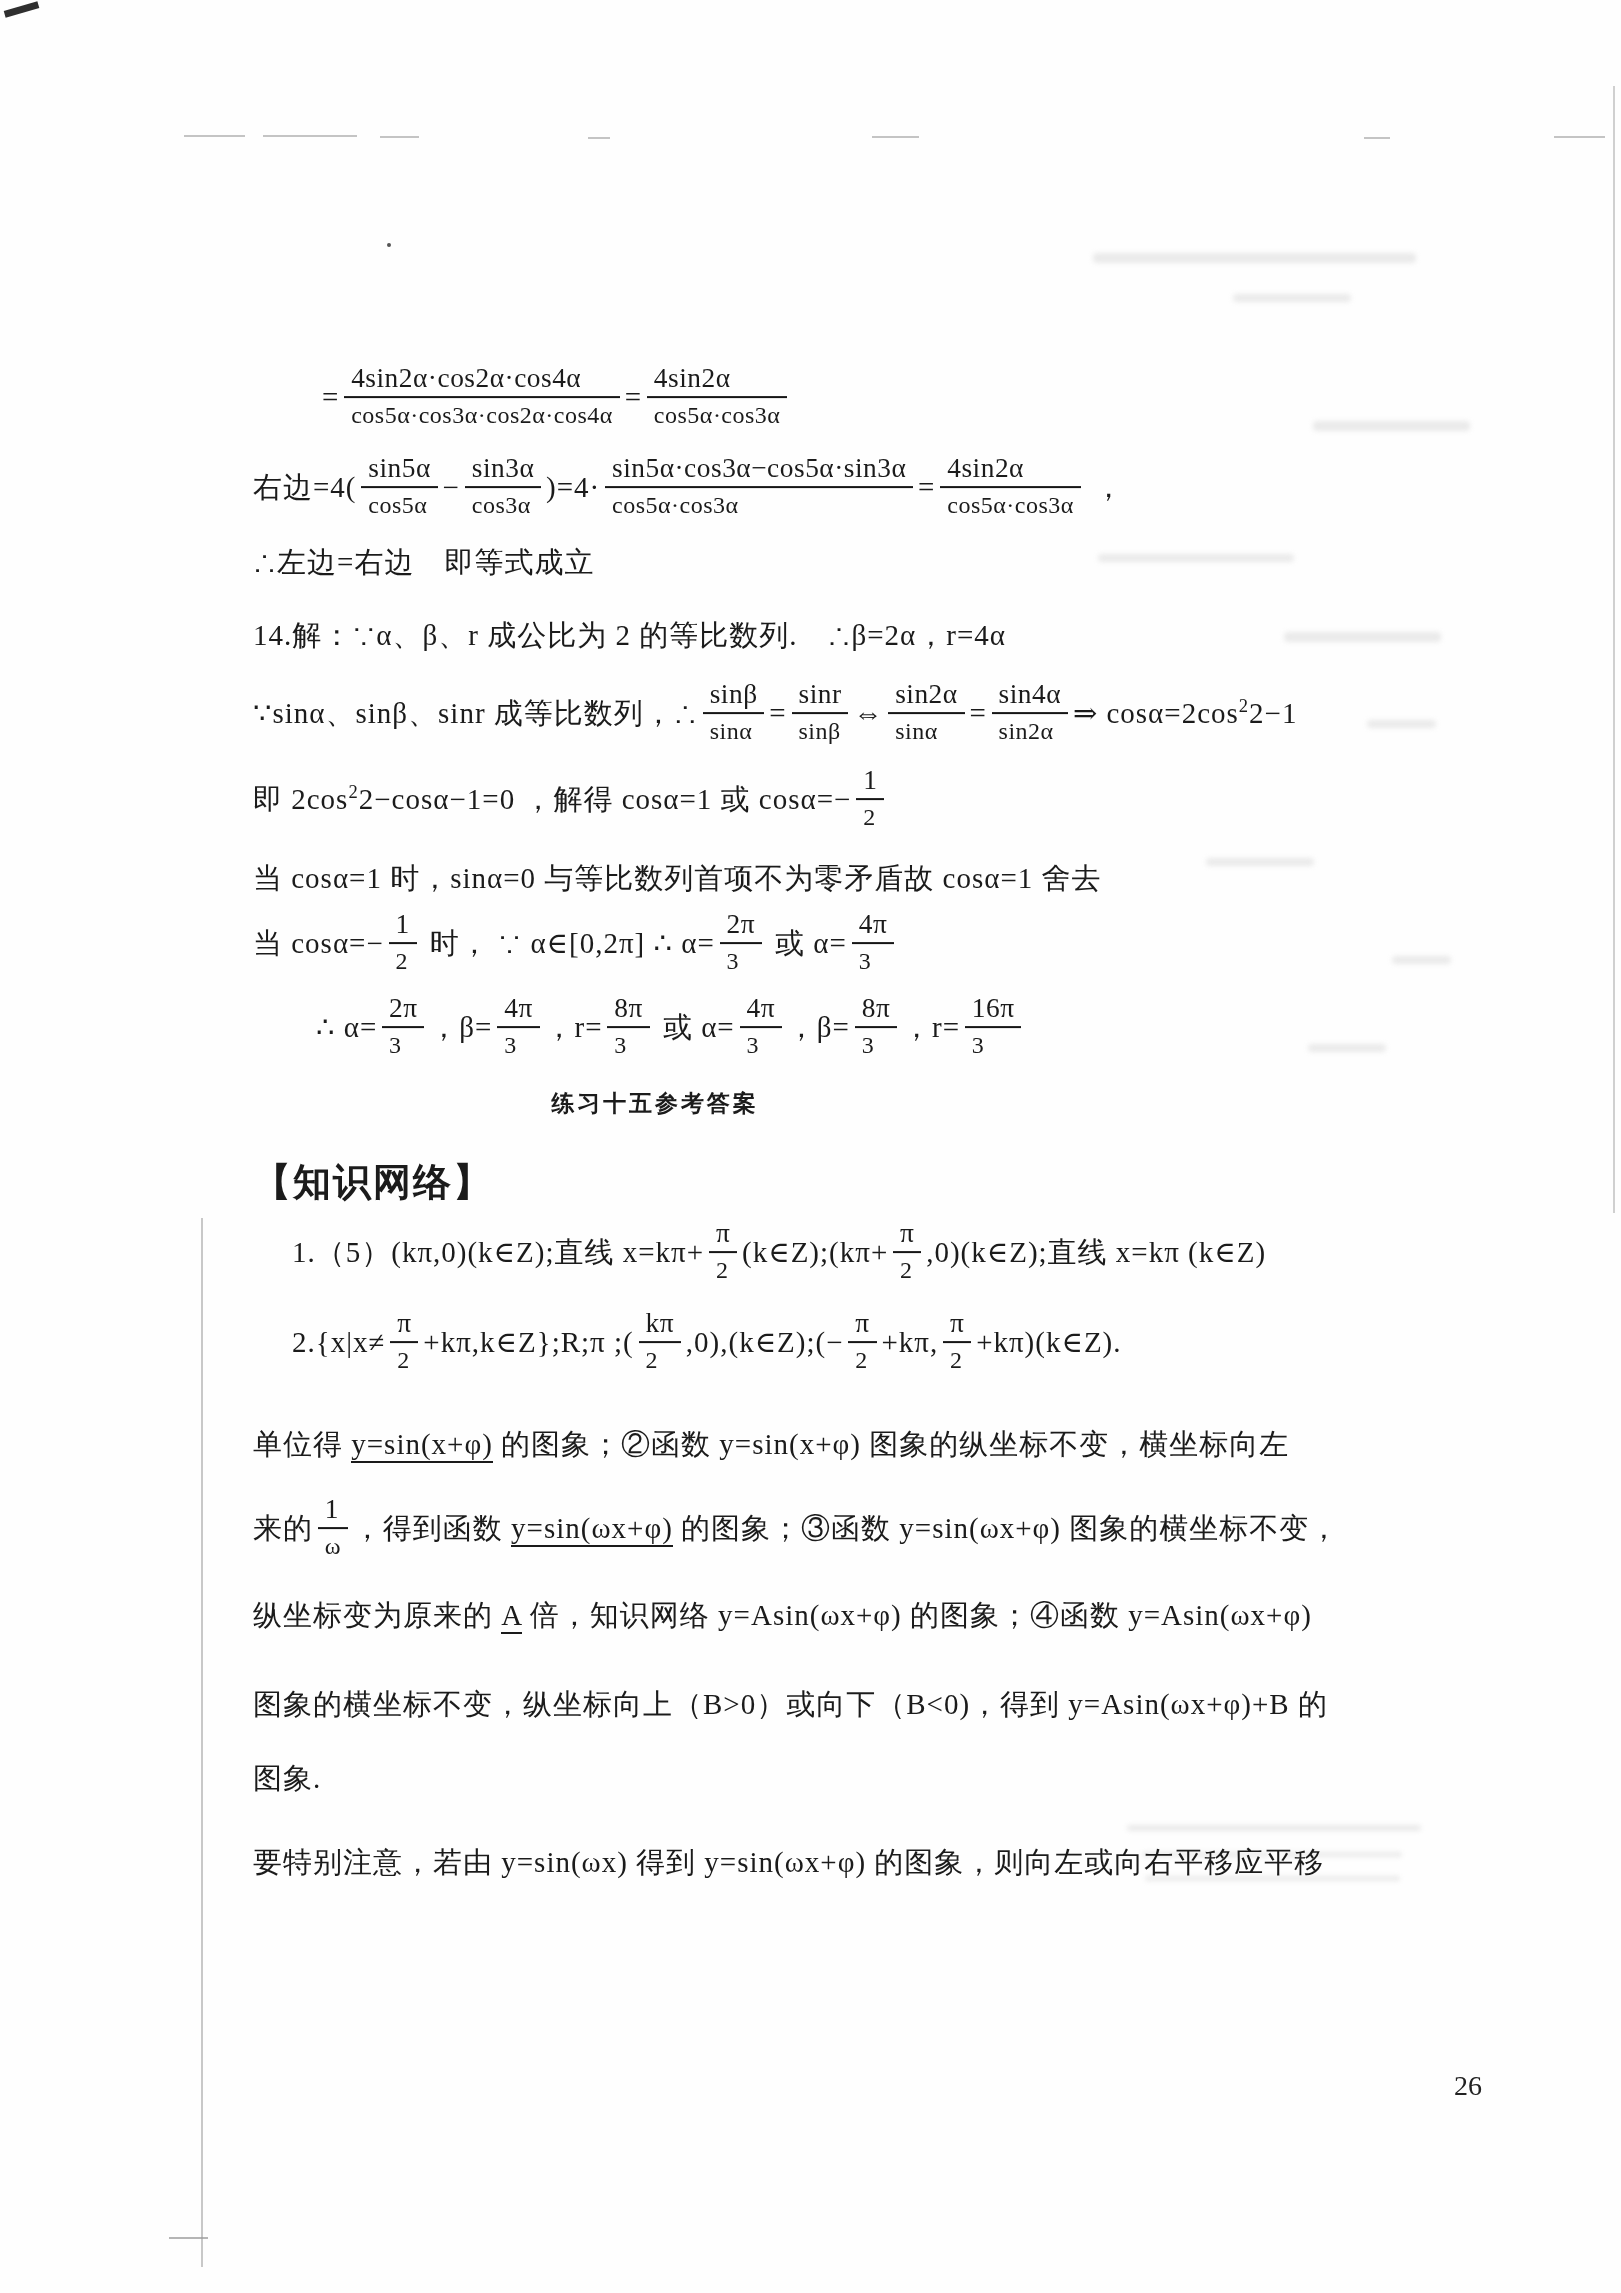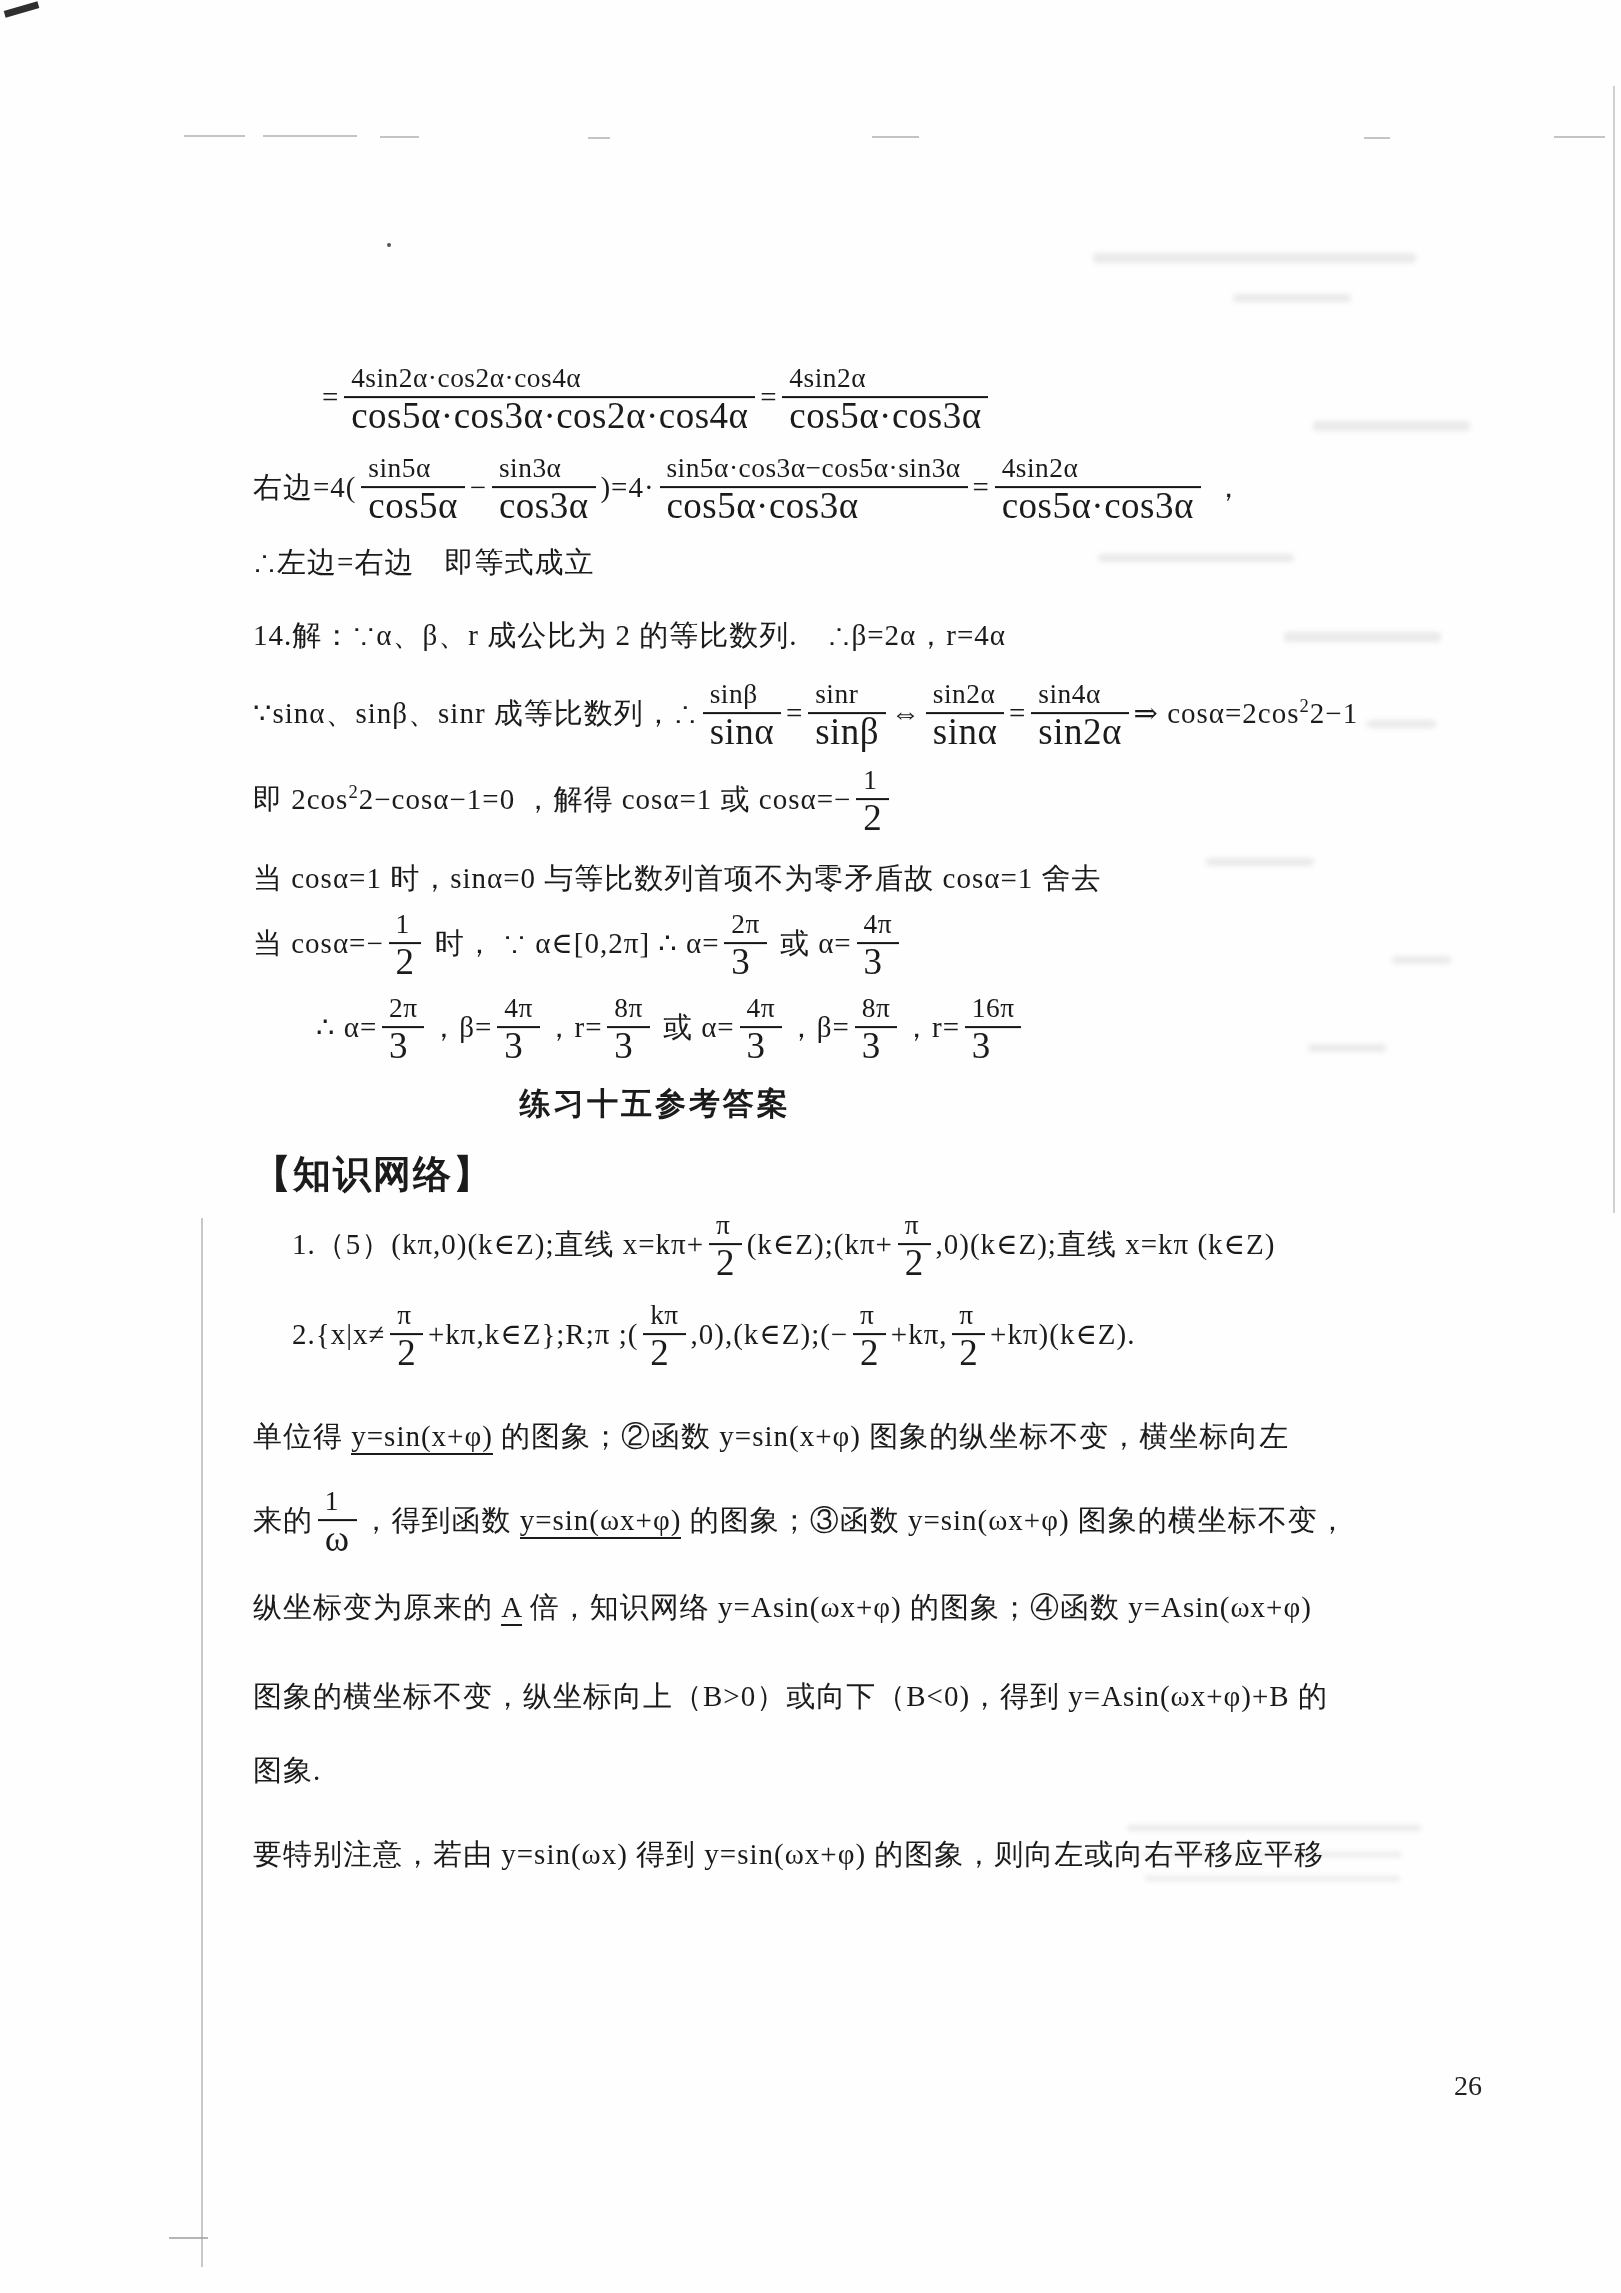--- a/index.html
+++ b/index.html
@@ -12,35 +12,35 @@
 
   
   .content{position:absolute;left:253px;top:365px;width:1129px;}
   .line{
     font-size:29px;color:#1b1b1b;line-height:45px;letter-spacing:1px;
     margin-bottom:23.5px;white-space:normal;
   }
   
   .frac{display:inline-block;vertical-align:middle;text-align:left;margin:0 4.9px;transform:translateY(-2.9px);}
   .fn{display:block;padding:0 6.9px 1px;border-bottom:2.5px solid #151515;line-height:33px;font-size:27.4px;letter-spacing:0.5px;}
-  .fd{display:block;padding:1px 6.9px 0;line-height:33px;font-size:37px;letter-spacing:0.5px;}
+  .fd{display:block;padding:1px 6.9px 0;line-height:33px;font-size:24px;letter-spacing:0.5px;}
   .sp{font-size:18.6px;vertical-align:super;line-height:0;}
   .ul{border-bottom:2.9px solid #1a1a1a;padding-bottom:1px;}
 
   
   [data-name="eq-lhs-simplify"]{padding-left:69px;margin-bottom:19.6px;}
   [data-name="eq-rhs-expand"]{margin-bottom:15.7px;}
   [data-name="conclusion-identity"]{margin-bottom:27.4px;}
   [data-name="sol14-given"]{margin-bottom:23.5px;}
   [data-name="sol14-ratio-chain"]{margin-bottom:15.7px;}
   [data-name="sol14-quadratic"]{margin-bottom:19.6px;}
   [data-name="sol14-reject-case"]{margin-bottom:9.8px;}
   [data-name="sol14-alpha-values"]{margin-bottom:13.7px;}
   [data-name="sol14-final-answers"]{padding-left:63px;margin-bottom:15.7px;}
-  [data-name="answers-title"]{width:804px;text-align:center;font-weight:bold;font-size:31px;letter-spacing:2.9px;margin-bottom:26px;}
+  [data-name="answers-title"]{width:804px;text-align:center;font-weight:bold;font-size:23px;letter-spacing:2.9px;margin-bottom:34px;}
   [data-name="knowledge-network-header"]{font-weight:bold;font-size:38px;letter-spacing:2px;margin-bottom:15.7px;}
   [data-name="ans1"]{padding-left:39px;margin-bottom:19.6px;}
   [data-name="ans2"]{padding-left:39px;margin-bottom:42px;}
   [data-name="ans4-line1"]{margin-bottom:35px;}
   [data-name="ans4-line2"]{margin-bottom:29px;}
   [data-name="ans4-line3"]{margin-bottom:27.4px;}
   [data-name="ans4-line4"]{margin-bottom:33px;}
   [data-name="ans4-line5"]{margin-bottom:29px;margin-top:44px;}
   [data-name="ans4-line6"]{margin-bottom:39px;}
   [data-name="ans4-note"]{margin-bottom:16px;}

